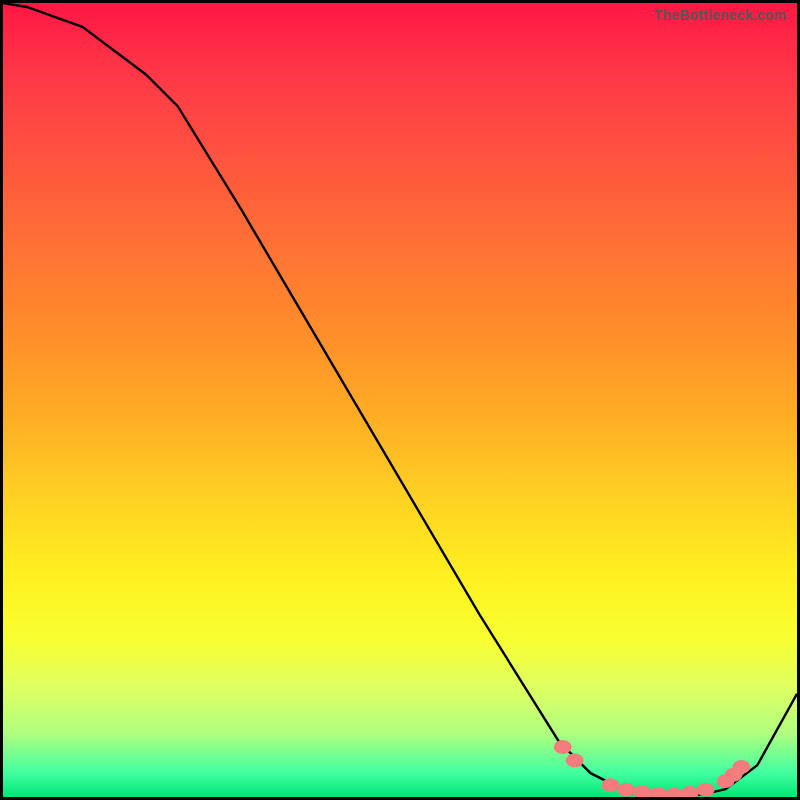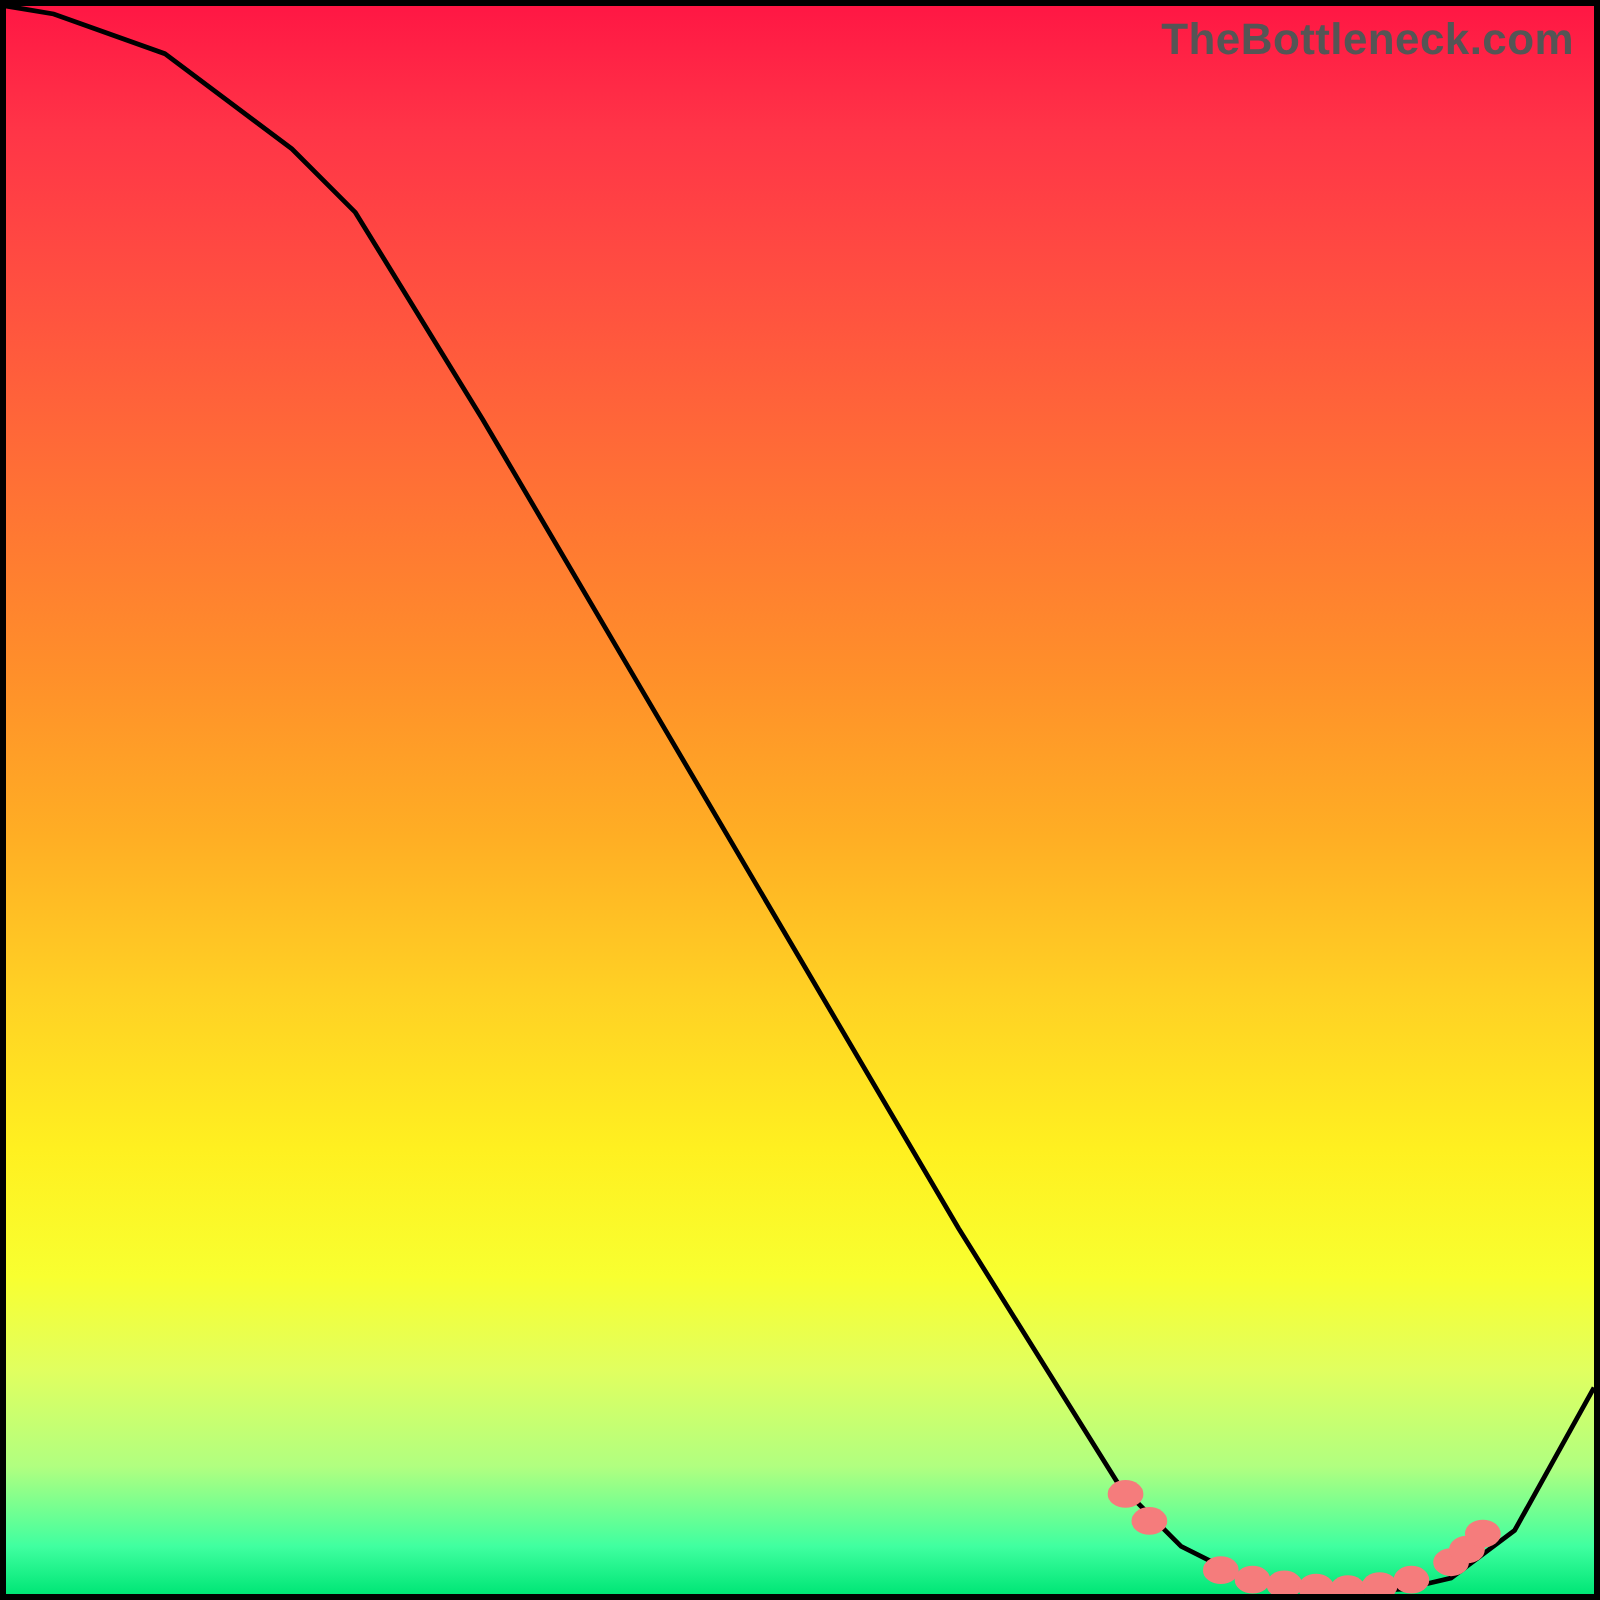--- a/index.html
+++ b/index.html
@@ -34,21 +34,21 @@
       #e0ff60 86%,
       #b0ff80 92%,
       #40ffa0 97%,
       #00e676 100%
     );
   }
   .watermark {
     position: absolute;
     top: 4px;
     right: 10px;
-    font-size: 22px;
+    font-size: 14px;
     font-weight: 600;
     color: #555;
     font-family: Arial, sans-serif;
     letter-spacing: 0.2px;
   }
   svg.curve {
     position: absolute;
     inset: 0;
     width: 100%;
     height: 100%;

